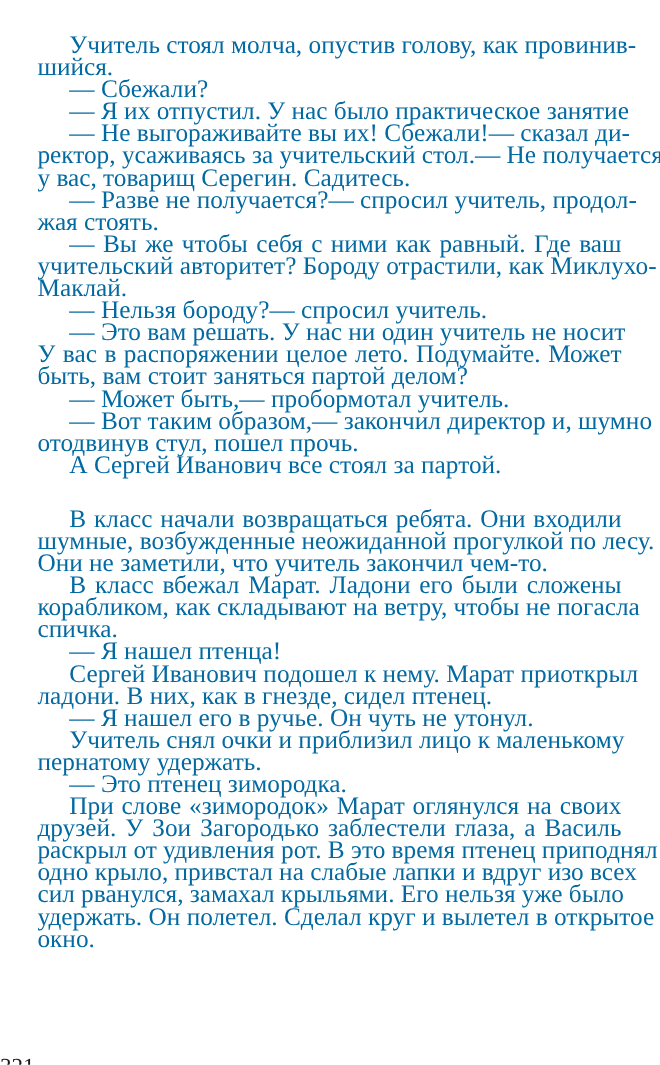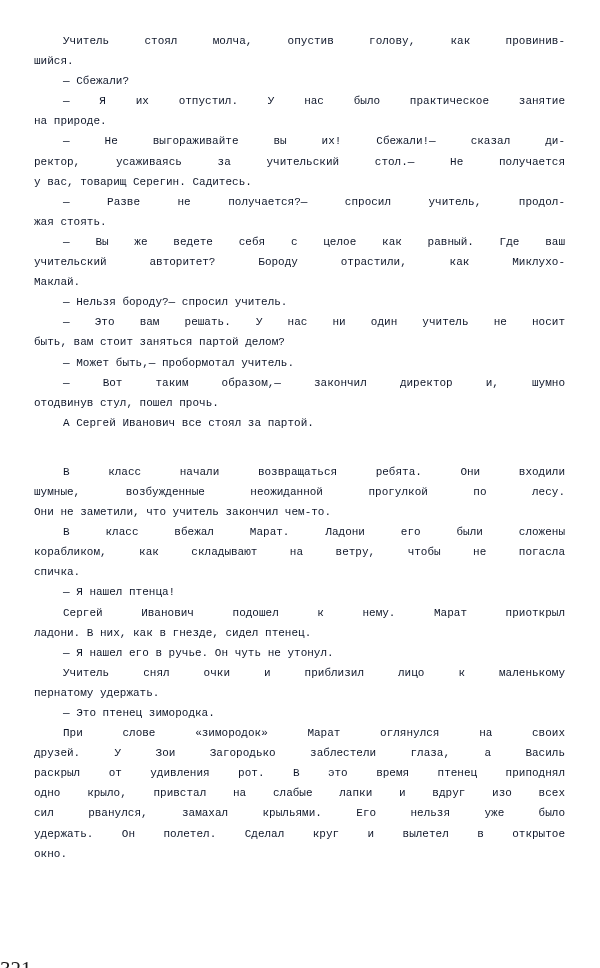--- a/index.html
+++ b/index.html
@@ -1,50 +1,50 @@
 <!DOCTYPE html>
 <html><head>
 <meta charset="utf-8">
 <style>
   html, body { margin: 0; padding: 0; background: #ffffff; }
   body { width: 600px; height: 968px; position: relative; overflow: hidden; }
   .page {
     position: absolute; left: 34px; top: 31px; width: 531px;
-    font-family: Liberation Mono, monospace;
-    font-size: 11px; line-height: 20.1px; color: #0f172a;
+    font-family: Liberation Serif, serif;
+    font-size: 23px; line-height: 20.1px; color: #0369a1;
   }
   .line { display: block; white-space: nowrap; text-align: justify; text-align-last: justify; height: 20.1px; }
   .line.last { text-align-last: left; }
   .line.indent { padding-left: 29px; }
   .section-gap { height: 29px; }
   .page-number {
     position: absolute; left: 0; width: 600px; top: 917px; text-align: left;
     font-family: "Liberation Serif", "DejaVu Serif", serif; font-size: 21px; color: #1a1a1a; margin-top: 40px;
   }
 </style>
 </head>
 <body>
 
 <div class="page">
   <div id="section-0">
       <span class="line indent">Учитель стоял молча, опустив голову, как провинив-</span>
       <span class="line last">шийся.</span>
       <span class="line indent last">— Сбежали?</span>
       <span class="line indent">— Я их отпустил. У нас было практическое занятие</span>
-      <span class="line last">на природе.</span>
       <span class="line indent">— Не выгораживайте вы их! Сбежали!— сказал ди-</span>
       <span class="line">ректор, усаживаясь за учительский стол.— Не получается</span>
       <span class="line last">у вас, товарищ Серегин. Садитесь.</span>
       <span class="line indent">— Разве не получается?— спросил учитель, продол-</span>
       <span class="line last">жая стоять.</span>
-      <span class="line indent">—  Вы же ведете себя с целое как равный. Где ваш</span>
+      <span class="line indent">—  Вы же чтобы себя с ними как равный. Где ваш</span>
       <span class="line">учительский авторитет? Бороду отрастили, как Миклухо-</span>
       <span class="line last">Маклай.</span>
       <span class="line indent last">— Нельзя бороду?— спросил учитель.</span>
       <span class="line indent">— Это вам решать. У нас ни один учитель не носит</span>
+      <span class="line">У вас в распоряжении целое лето. Подумайте. Может</span>
       <span class="line last">быть, вам стоит заняться партой делом?</span>
       <span class="line indent last">— Может быть,— пробормотал учитель.</span>
       <span class="line indent">— Вот таким образом,— закончил директор и, шумно</span>
       <span class="line last">отодвинув стул, пошел прочь.</span>
       <span class="line indent last">А Сергей Иванович все стоял за партой.</span>
     </div>
   <div class="section-gap"></div>
   <div id="section-1">
       <span class="line indent">В класс начали возвращаться ребята. Они входили</span>
       <span class="line">шумные, возбужденные неожиданной прогулкой по лесу.</span>

